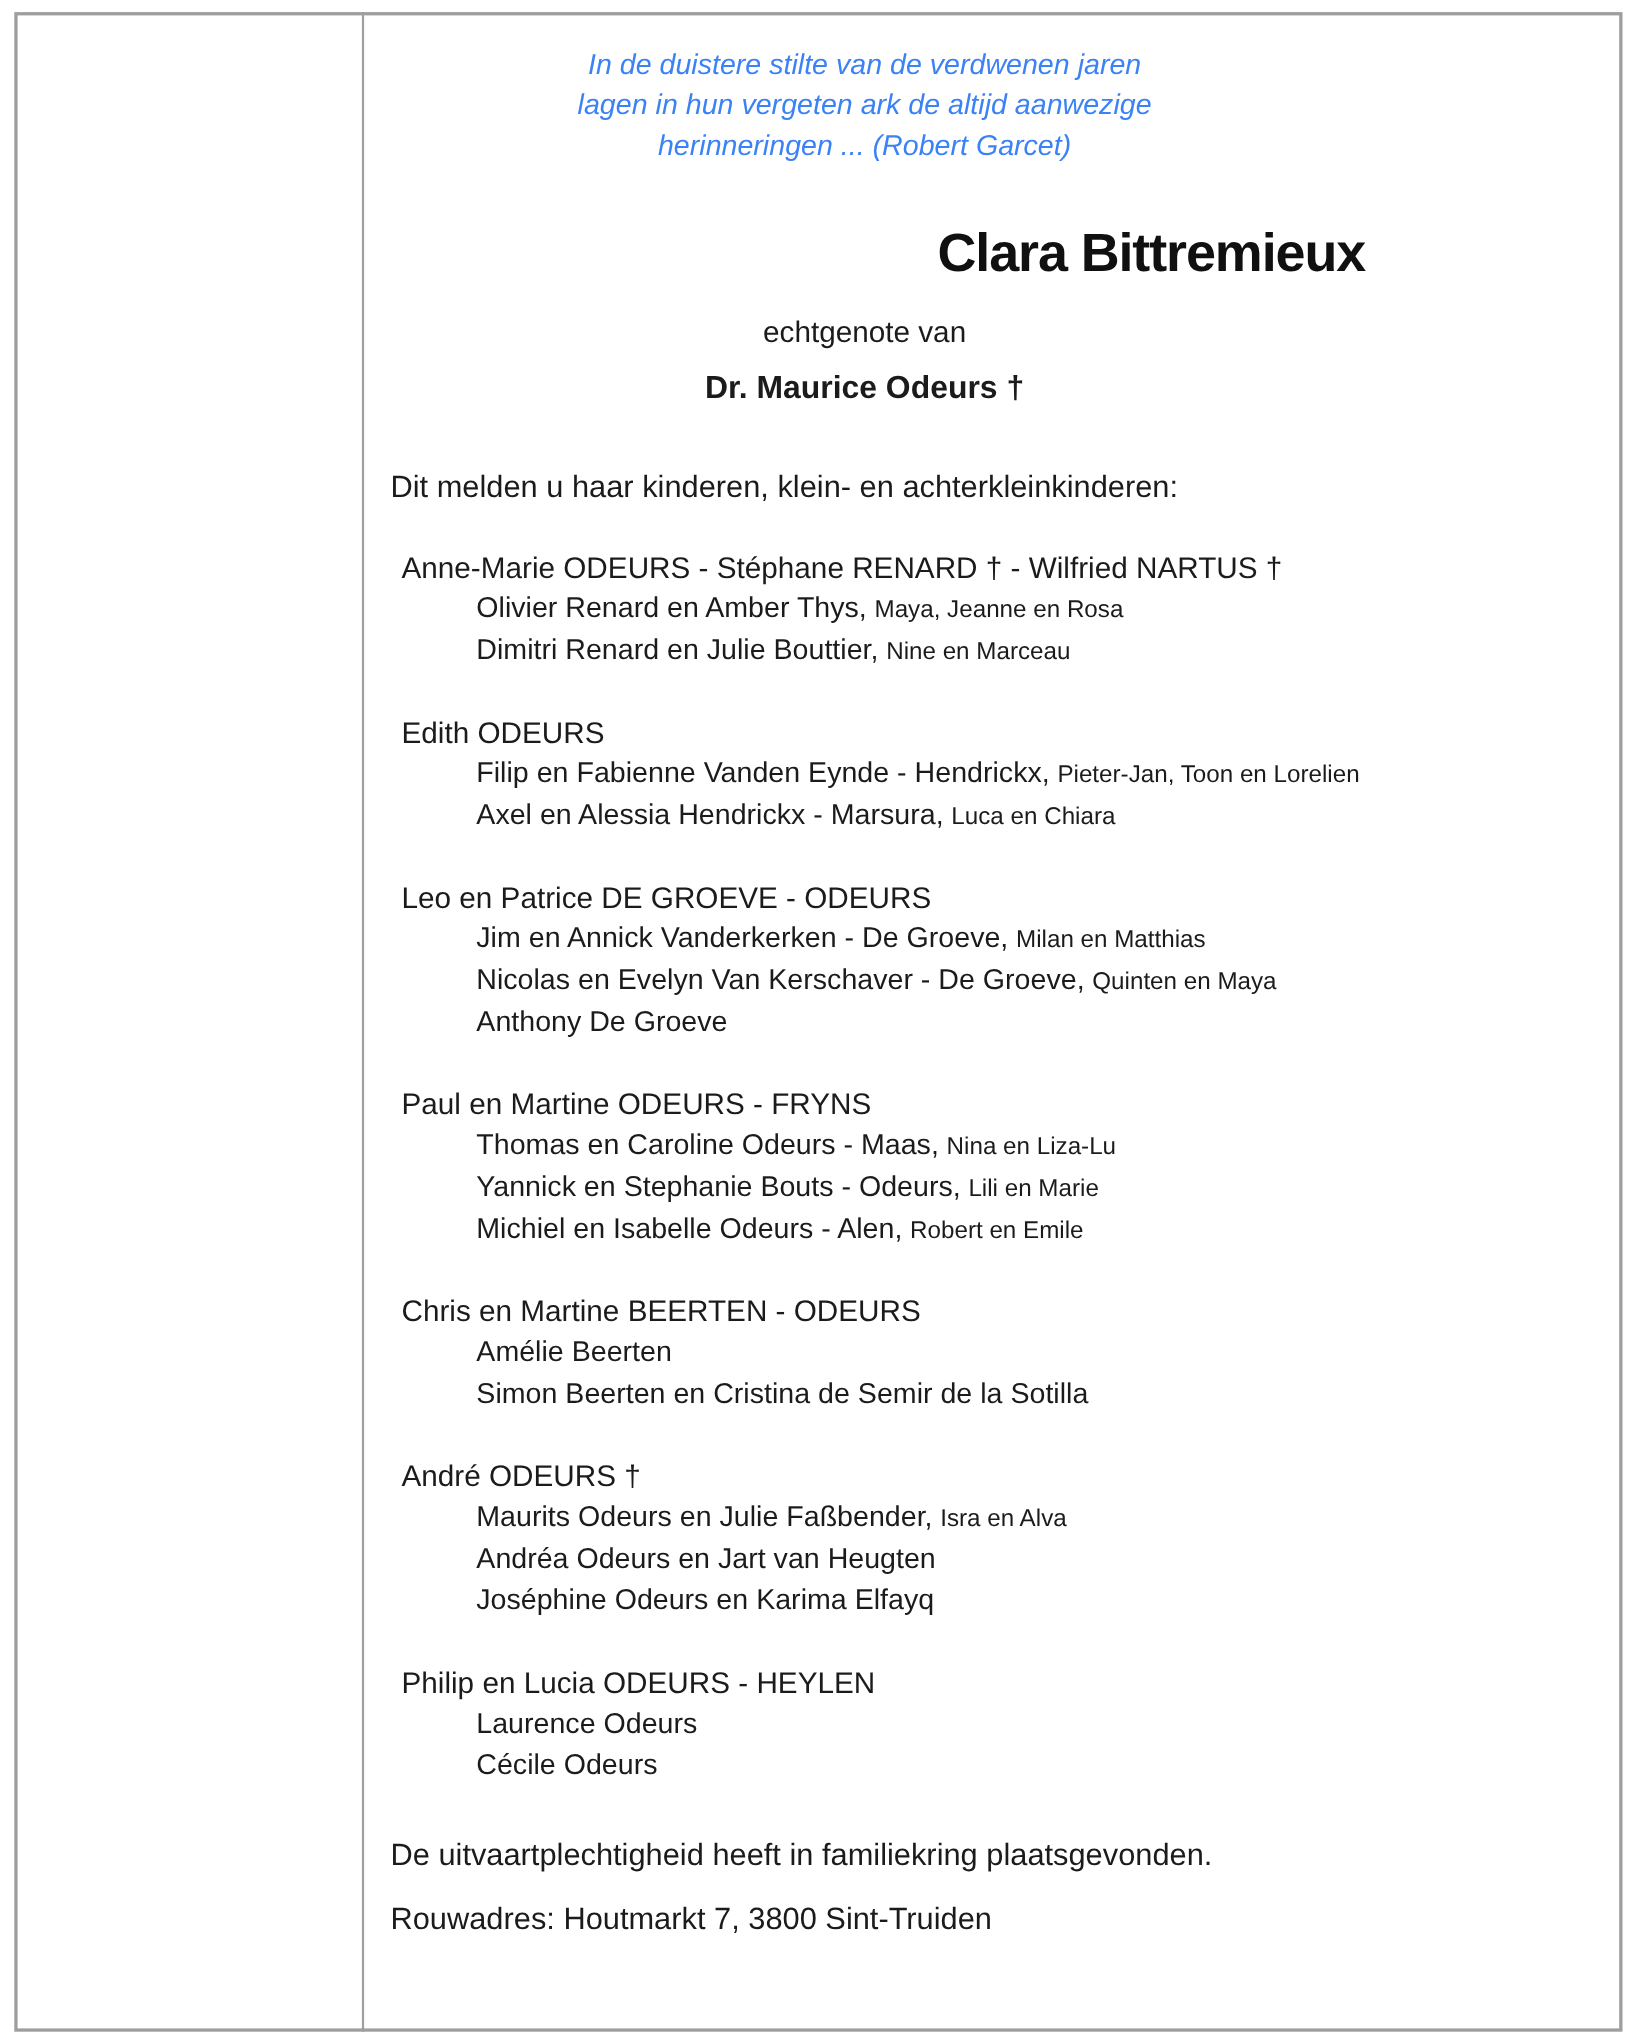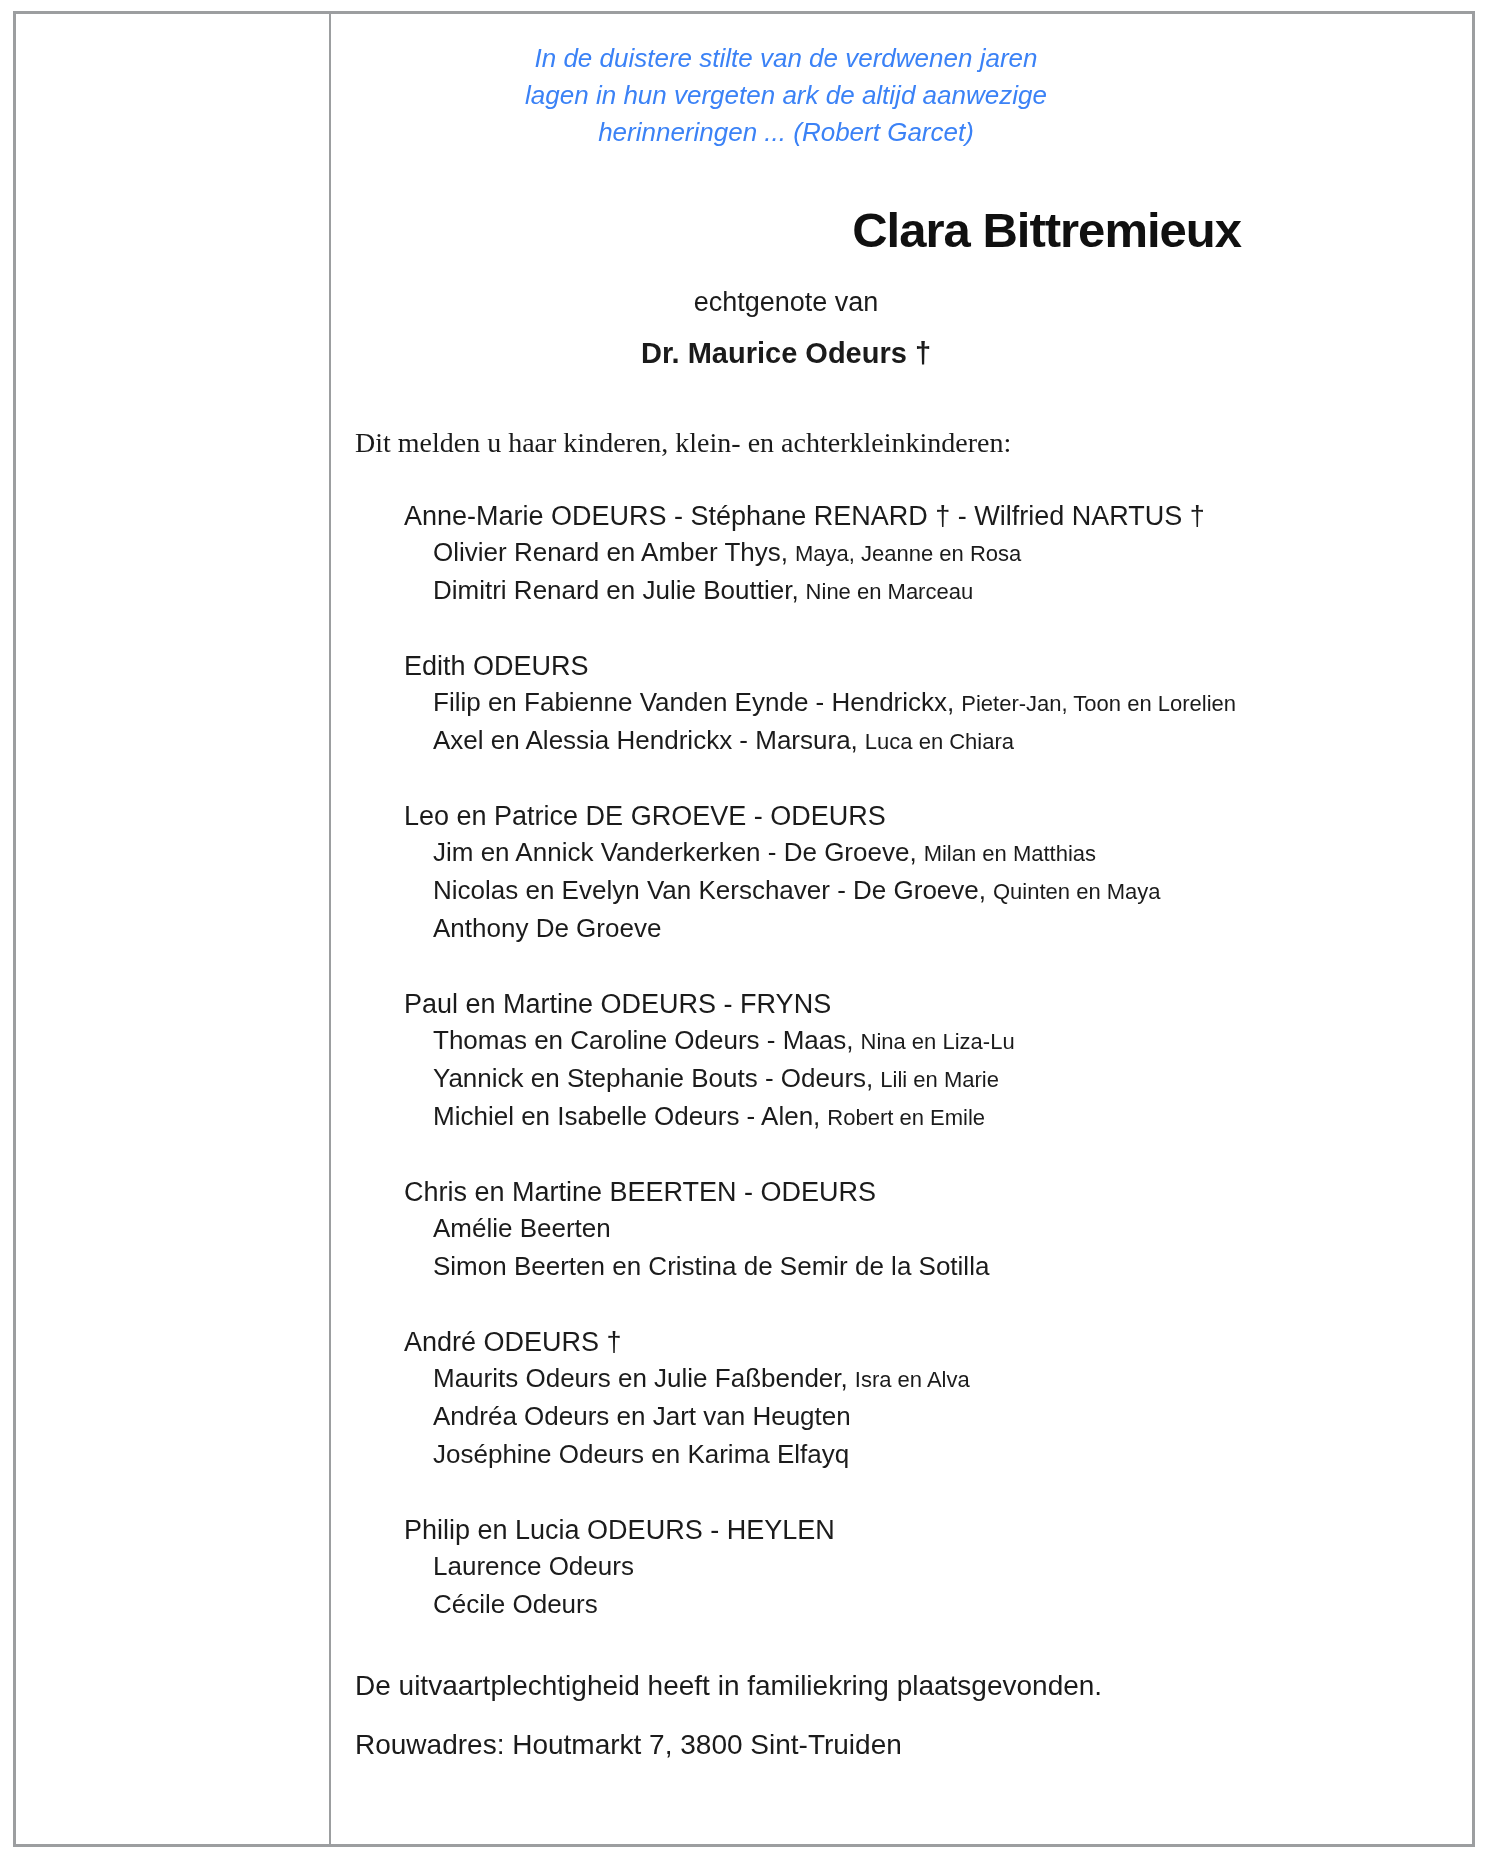--- a/index.html
+++ b/index.html
@@ -64,27 +64,26 @@
     font-size: 28px;
     line-height: 35px;
     margin-top: 44px;
   }
   .dates .death { margin-left: 36px; }
   .announcement {
     font-size: 28px;
     line-height: 35px;
     margin-top: 54px;
     padding-left: 24px;
-    font-family: Liberation Serif, serif;
   }
   .family-group { margin-top: 38px; }
   .family-head {
     font-size: 27px;
     line-height: 36px;
-    padding-left: 73px;
+    padding-left: 34px;
   }
   .member {
     font-size: 26px;
     line-height: 36px;
     padding-left: 102px;
     white-space: nowrap;
   }
   .member .small {
     font-size: 22px;
     margin-left: 7px;

